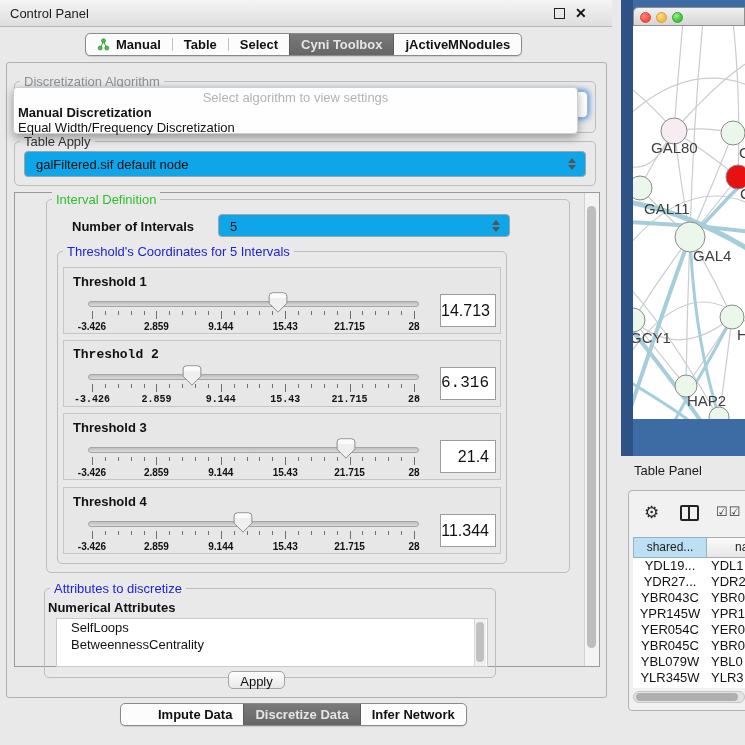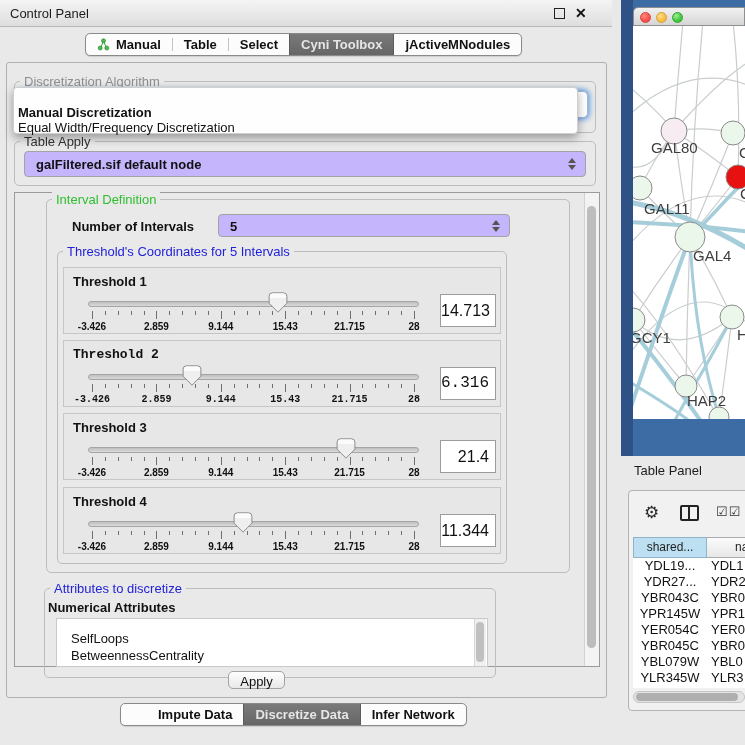--- a/index.html
+++ b/index.html
@@ -44,22 +44,22 @@
   
   #algo-popup { left:13px; top:87px; width:565px; height:47px; background:#FEFEFE;
     border:1px solid #CFCFCF; border-radius:4px; box-shadow:0 4px 10px rgba(0,0,0,.35); z-index:5; }
   #algo-hint { top:2px; width:100%; text-align:center; font-size:13px; color:#B3B3B3; }
   .popup-opt { position:absolute; left:4px; font-size:13px; color:#111; }
   .popup-opt.bold { font-weight:bold; }
 
   
   #tdata-group { left:14px; top:141px; width:582px; height:45px; }
   #tdata-label { left:20px; top:134px; color:#333; }
-  .combo { background:#c4b5fd; border:1px solid #A3A3A3; border-radius:4px;
-    font-size:13px; color:#111;font-weight:bold; }
+  .combo { background:#0ea5e9; border:1px solid #A3A3A3; border-radius:4px;
+    font-size:13px; color:#111; }
   .combo .val { position:absolute; left:11px; top:50%; transform:translateY(-50%); }
   .stepper { position:absolute; right:9px; top:50%; transform:translateY(-50%);
     display:flex; flex-direction:column; gap:2px; }
   .stepper i { width:0; height:0; border-left:4px solid transparent; border-right:4px solid transparent; }
   .stepper .up { border-bottom:5px solid #555; }
   .stepper .dn { border-top:5px solid #555; }
   #tdata-combo { left:24px; top:151px; width:562px; height:26px; }
 
   
   #scrollpane { left:14px; top:192px; width:586px; height:475px;
@@ -94,21 +94,21 @@
   .thr-value { position:absolute; left:376px; top:26px; width:56px; height:33px;
     background:#fff; border:1px solid #9C9C9C; font-size:16px; color:#111;
     text-align:right; line-height:31px; padding-right:6px; }
 
   
   #attr-group { left:44px; top:588px; width:452px; height:90px; }
   #attr-label { left:50px; top:581px; color:#2121D8; }
   #attr-heading { left:48px; top:600px; font-size:13px; font-weight:bold; color:#111; }
   #attr-list { left:56px; top:618px; width:432px; height:49px; background:#fff;
     border:1px solid #C9C9C9; overflow:hidden; }
-  .attr-item { font-size:13px; color:#111; padding:12px 0 1px 14px; height:17px; }
+  .attr-item { font-size:13px; color:#111; padding:1px 0 1px 14px; height:17px; }
   #attr-scroll { left:474px; top:619px; width:12px; height:47px; background:#F0F0F0;
     border-left:1px solid #D7D7D7; }
   #attr-thumb { left:476px; top:622px; width:8px; height:40px; background:#C0C0C0; border-radius:4px; }
 
   
   #apply-btn { left:228px; top:671px; width:57px; height:18px;
     background:linear-gradient(#FEFEFE,#E8E8E8); border:1px solid #A2A2A2; border-radius:5px;
     font-size:13px; color:#111; text-align:center; line-height:19px; }
 
   
@@ -187,20 +187,21 @@
       </span>
     </div>
 
   <div class="abs" id="main-panel"></div>
 
   <div class="abs groupbox" id="disc-group"></div>
   <div class="grouptitle abs" id="disc-label">Discretization Algorithm</div>
   <div class="abs" id="disc-combo"></div>
 
   <div class="abs" id="algo-popup">
+    <div class="abs" id="algo-hint">Select algorithm to view settings</div>
   <div class="popup-opt bold" style="top: 17px;">Manual Discretization</div>
       <div class="popup-opt" style="top: 32px;">Equal Width/Frequency Discretization</div>
     </div>
 
   <div class="abs groupbox" id="tdata-group"></div>
   <div class="grouptitle abs" id="tdata-label">Table Apply</div>
   <div class="abs combo" id="tdata-combo">
     <span class="val">galFiltered.sif default node</span>
     <span class="stepper">
         <i class="up"></i>

